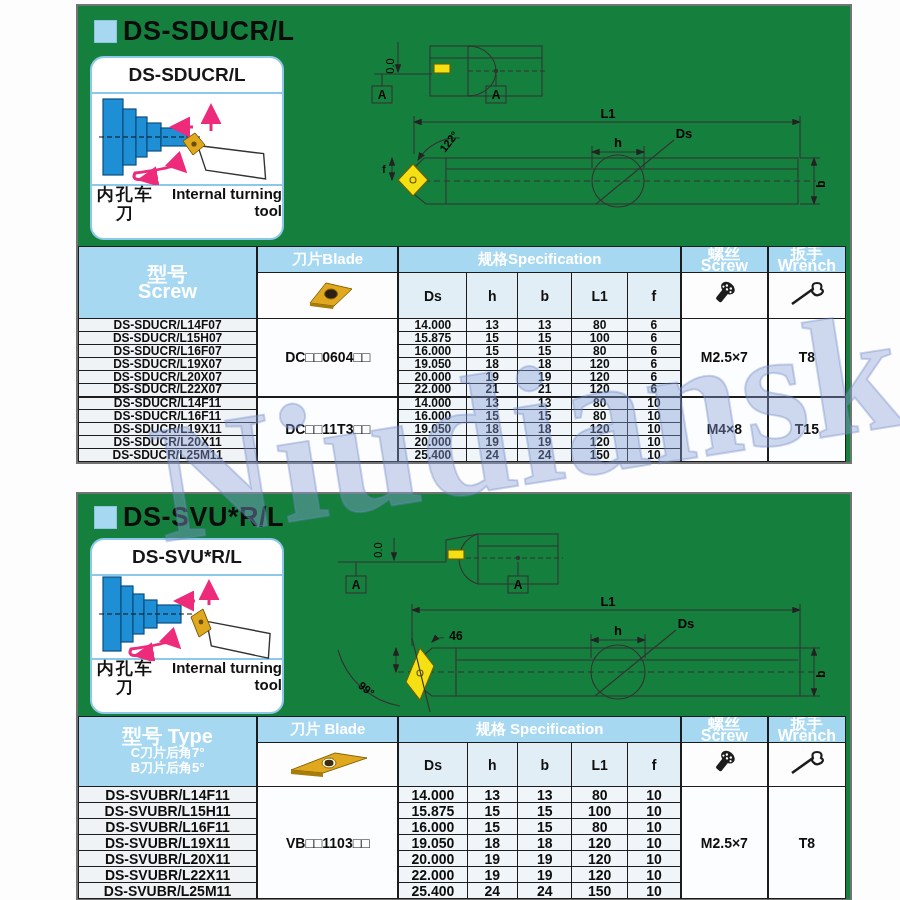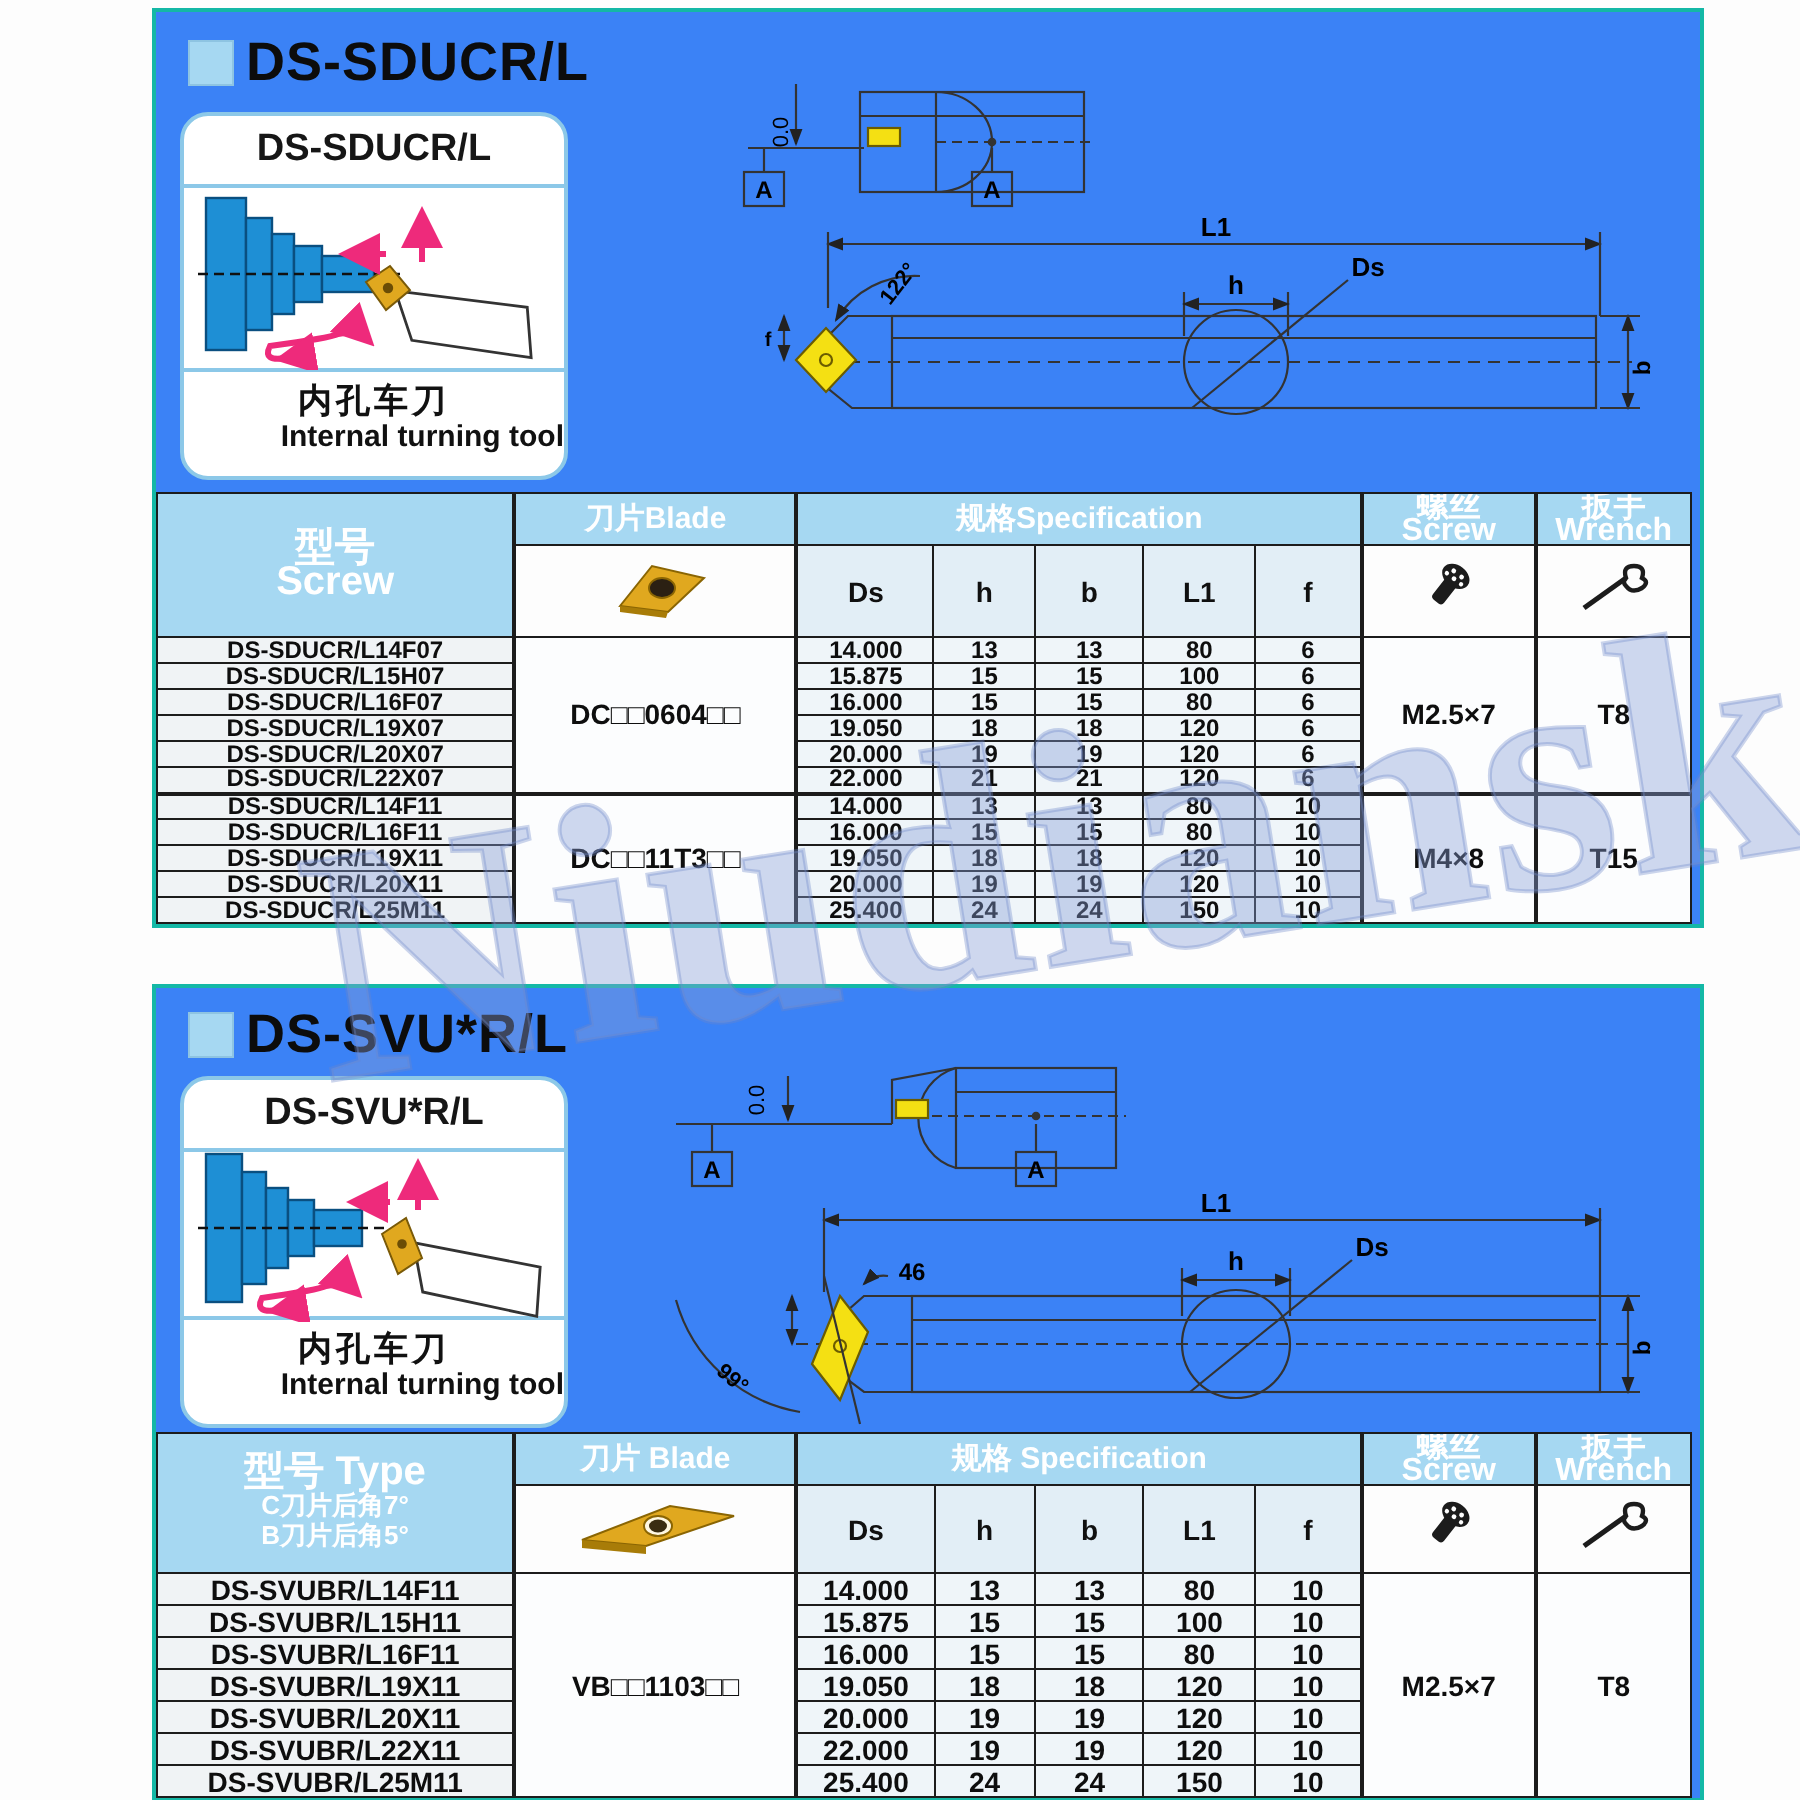--- a/index.html
+++ b/index.html
@@ -1,35 +1,35 @@
 <!DOCTYPE html>
 <html><head>
 <meta charset="utf-8">
 <style>
   html,body{margin:0;padding:0;}
   .page{position:relative;width:900px;height:900px;background:#fdfdfd;overflow:hidden;
         font-family:"Liberation Sans",sans-serif;color:#111;}
-  .section{position:absolute;left:76px;width:772px;border:2px solid #14b8a6;background:#3b82f6;}
+  .section{position:absolute;left:76px;width:772px;border:2px solid #737373;background:#15803d;}
   #sec1{top:4px;height:456px;}
   #sec2{top:492px;height:405px;}
   .sec-title{position:absolute;left:16px;display:flex;align-items:center;gap:6px;z-index:2;}
   #sec1 .sec-title{top:10px;}
   #sec2 .sec-title{top:8px;}
   .sq{width:21px;height:21px;background:#a6d8f2;border:1px solid #8ec4e2;}
   .sec-title span.t{font-size:27px;font-weight:bold;letter-spacing:0.5px;color:#0c0c0c;}
   
   .panel{position:absolute;left:12px;width:190px;border:2px solid #8cc8e8;border-radius:14px;
          background:#fff;overflow:hidden;z-index:2;}
   #sec1 .panel{top:50px;height:180px;}
   #sec2 .panel{top:44px;height:172px;}
   .panel .ph{height:34px;display:flex;align-items:center;justify-content:center;
              font-size:19px;font-weight:bold;border-bottom:2px solid #8cc8e8;color:#161616;}
   .panel .pmid{height:calc(100% - 90px);display:flex;align-items:center;justify-content:center;}
   .panel .pcap{height:48px;border-top:2px solid #8cc8e8;text-align:center;line-height:1.1;
-               display:flex;flex-direction:column;justify-content:center;font-weight:bold;}
+               display:flex;justify-content:center;font-weight:bold;}
   .pcap .zh{font-size:17px;letter-spacing:2px;}
   .pcap .en{font-size:15px;text-align:right;}
   
   .draw{position:absolute;z-index:1;}
   #sec1 .draw{left:290px;top:22px;}
   #sec2 .draw{left:250px;top:12px;}
   svg text{font-family:"Liberation Sans",sans-serif;}
   
   table.spec{position:absolute;left:0;bottom:0;width:768px;border-collapse:collapse;table-layout:fixed;
              background:#fff;z-index:3;}

